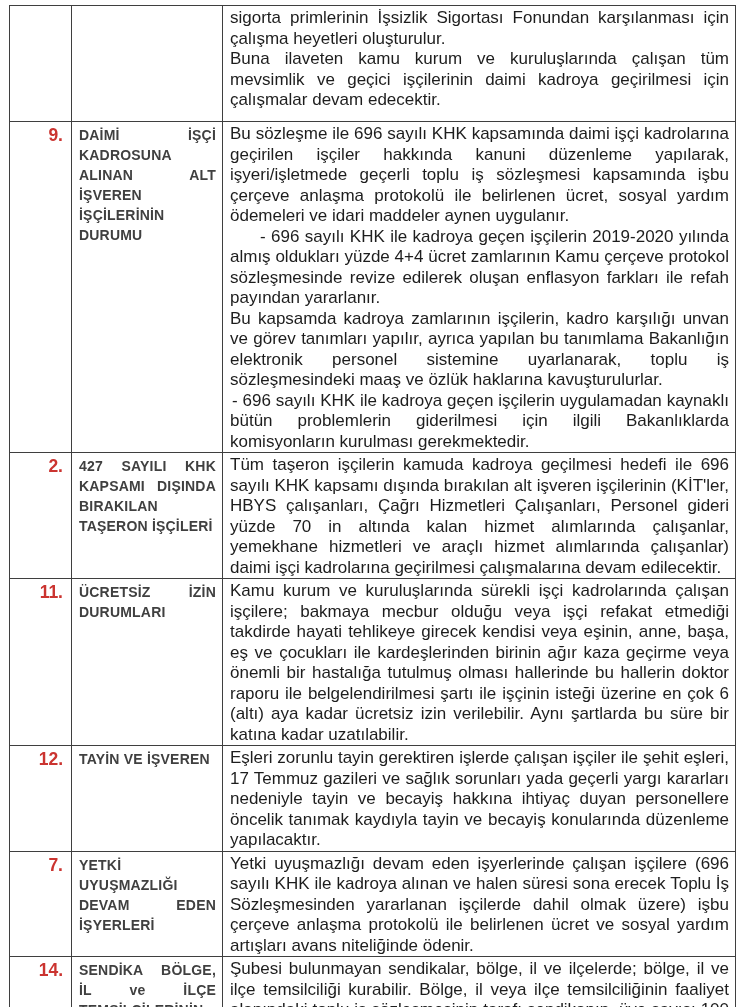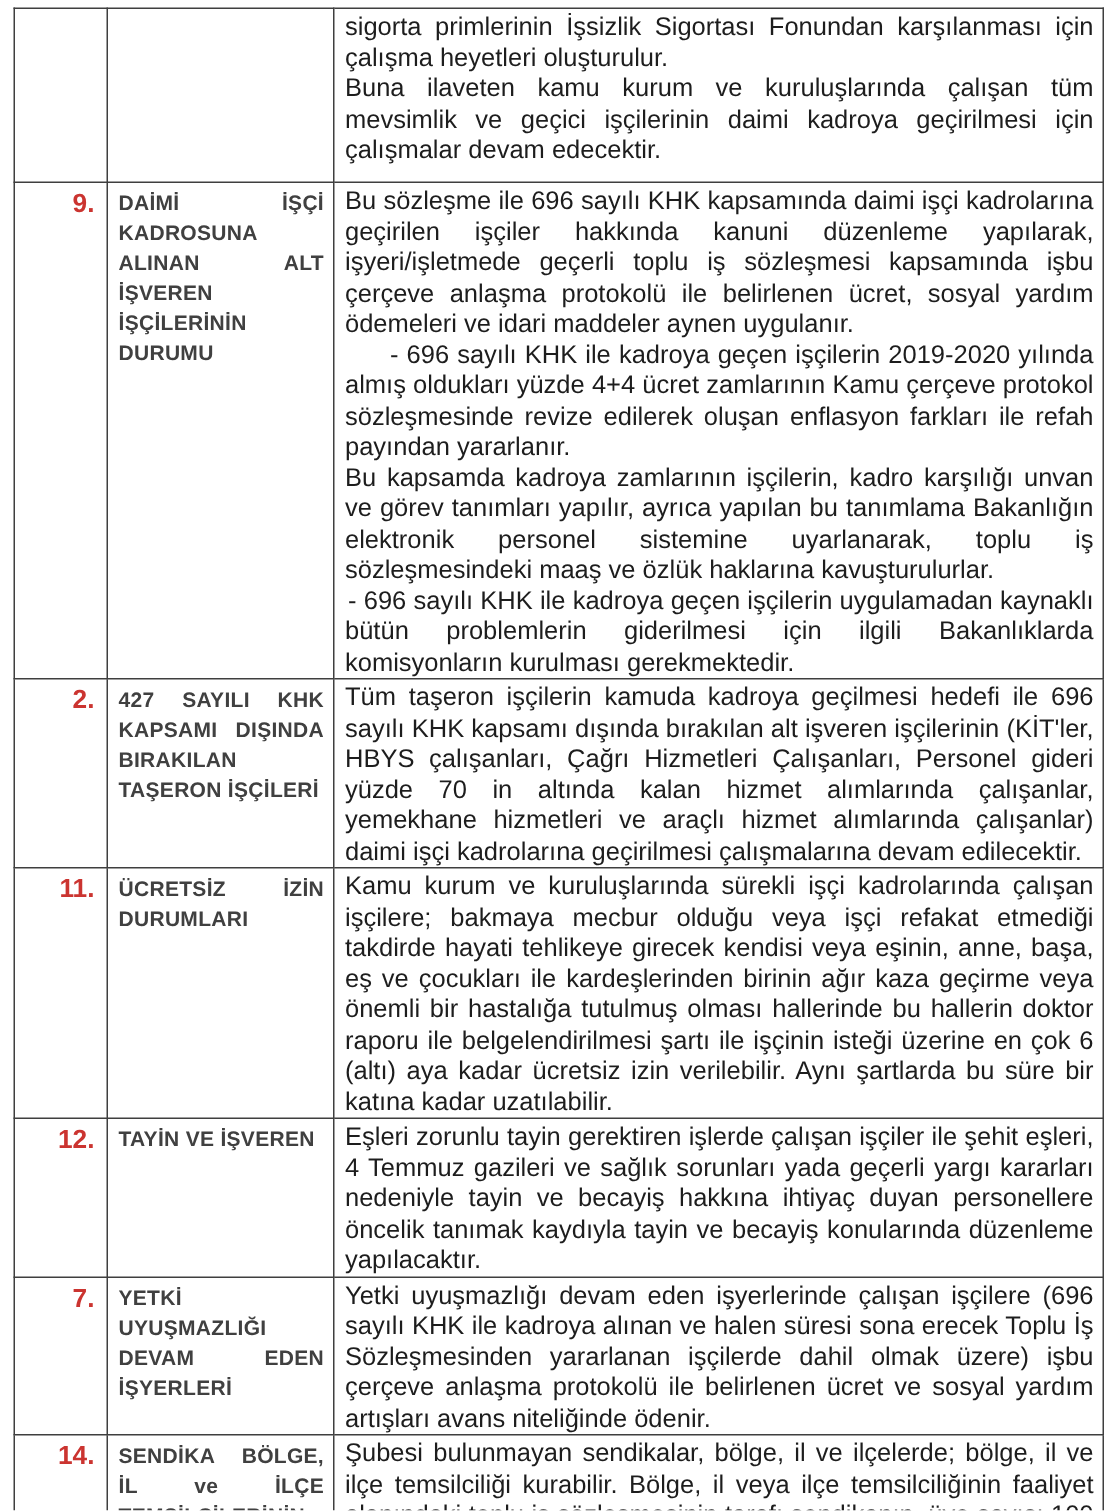--- a/index.html
+++ b/index.html
@@ -105,21 +105,21 @@
       <td class="head">ÜCRETSİZ İZİN DURUMLARI</td>
       <td class="body">
         <p class="para">Kamu kurum ve kuruluşlarında sürekli işçi kadrolarında çalışan işçilere; bakmaya mecbur olduğu veya işçi refakat etmediği takdirde hayati tehlikeye girecek kendisi veya eşinin, anne, başa, eş ve çocukları ile kardeşlerinden birinin ağır kaza geçirme veya önemli bir hastalığa tutulmuş olması hallerinde bu hallerin doktor raporu ile belgelendirilmesi şartı ile işçinin isteği üzerine en çok 6 (altı) aya kadar ücretsiz izin verilebilir. Aynı şartlarda bu süre bir katına kadar uzatılabilir.</p>
       </td>
     </tr>
 
     <tr style="height:80px;">
       <td class="num">12.</td>
       <td class="head">TAYİN VE İŞVEREN</td>
       <td class="body">
-        <p class="para">Eşleri zorunlu tayin gerektiren işlerde çalışan işçiler ile şehit eşleri, 4 Temmuz gazileri ve sağlık sorunları yada geçerli yargı kararları nedeniyle tayin ve becayiş hakkına ihtiyaç duyan personellere öncelik tanımak kaydıyla tayin ve becayiş konularında düzenleme yapılacaktır.</p>
+        <p class="para">Eşleri zorunlu tayin gerektiren işlerde çalışan işçiler ile şehit eşleri, 17 Temmuz gazileri ve sağlık sorunları yada geçerli yargı kararları nedeniyle tayin ve becayiş hakkına ihtiyaç duyan personellere öncelik tanımak kaydıyla tayin ve becayiş konularında düzenleme yapılacaktır.</p>
       </td>
     </tr>
 
     <tr style="height:96px;">
       <td class="num">7.</td>
       <td class="head">YETKİ UYUŞMAZLIĞI DEVAM EDEN İŞYERLERİ</td>
       <td class="body">
         <p class="para">Yetki uyuşmazlığı devam eden işyerlerinde çalışan işçilere (696 sayılı KHK ile kadroya alınan ve halen süresi sona erecek Toplu İş Sözleşmesinden yararlanan işçilerde dahil olmak üzere) işbu çerçeve anlaşma protokolü ile belirlenen ücret ve sosyal yardım artışları avans niteliğinde ödenir.</p>
       </td>
     </tr>

